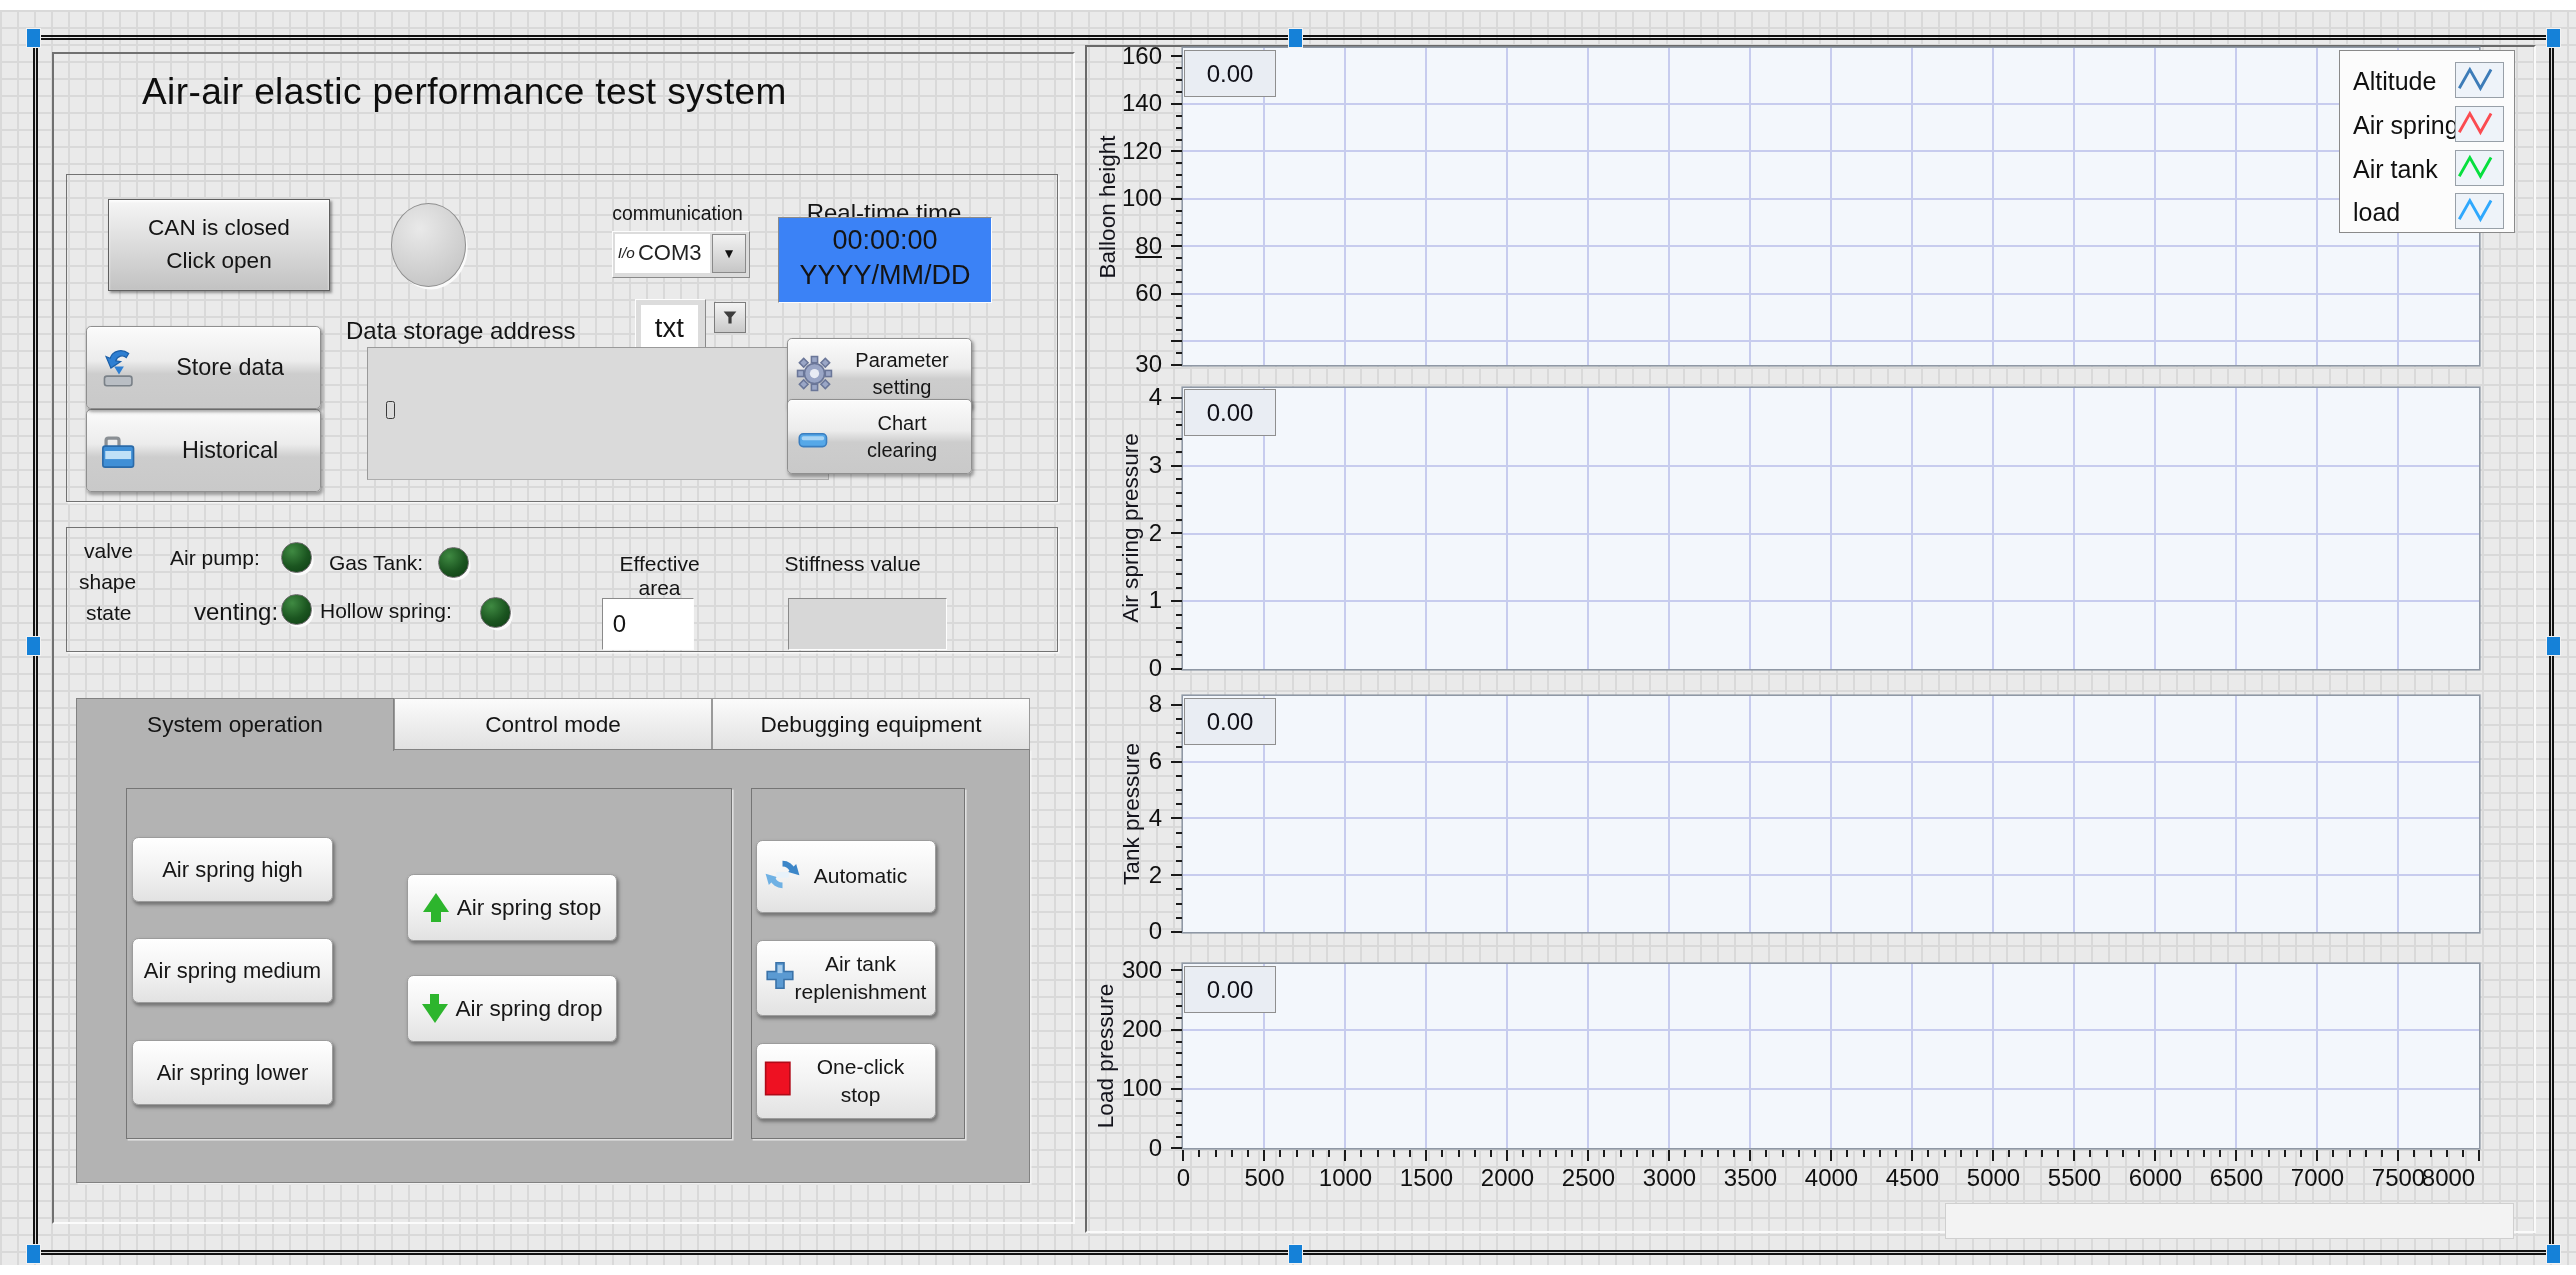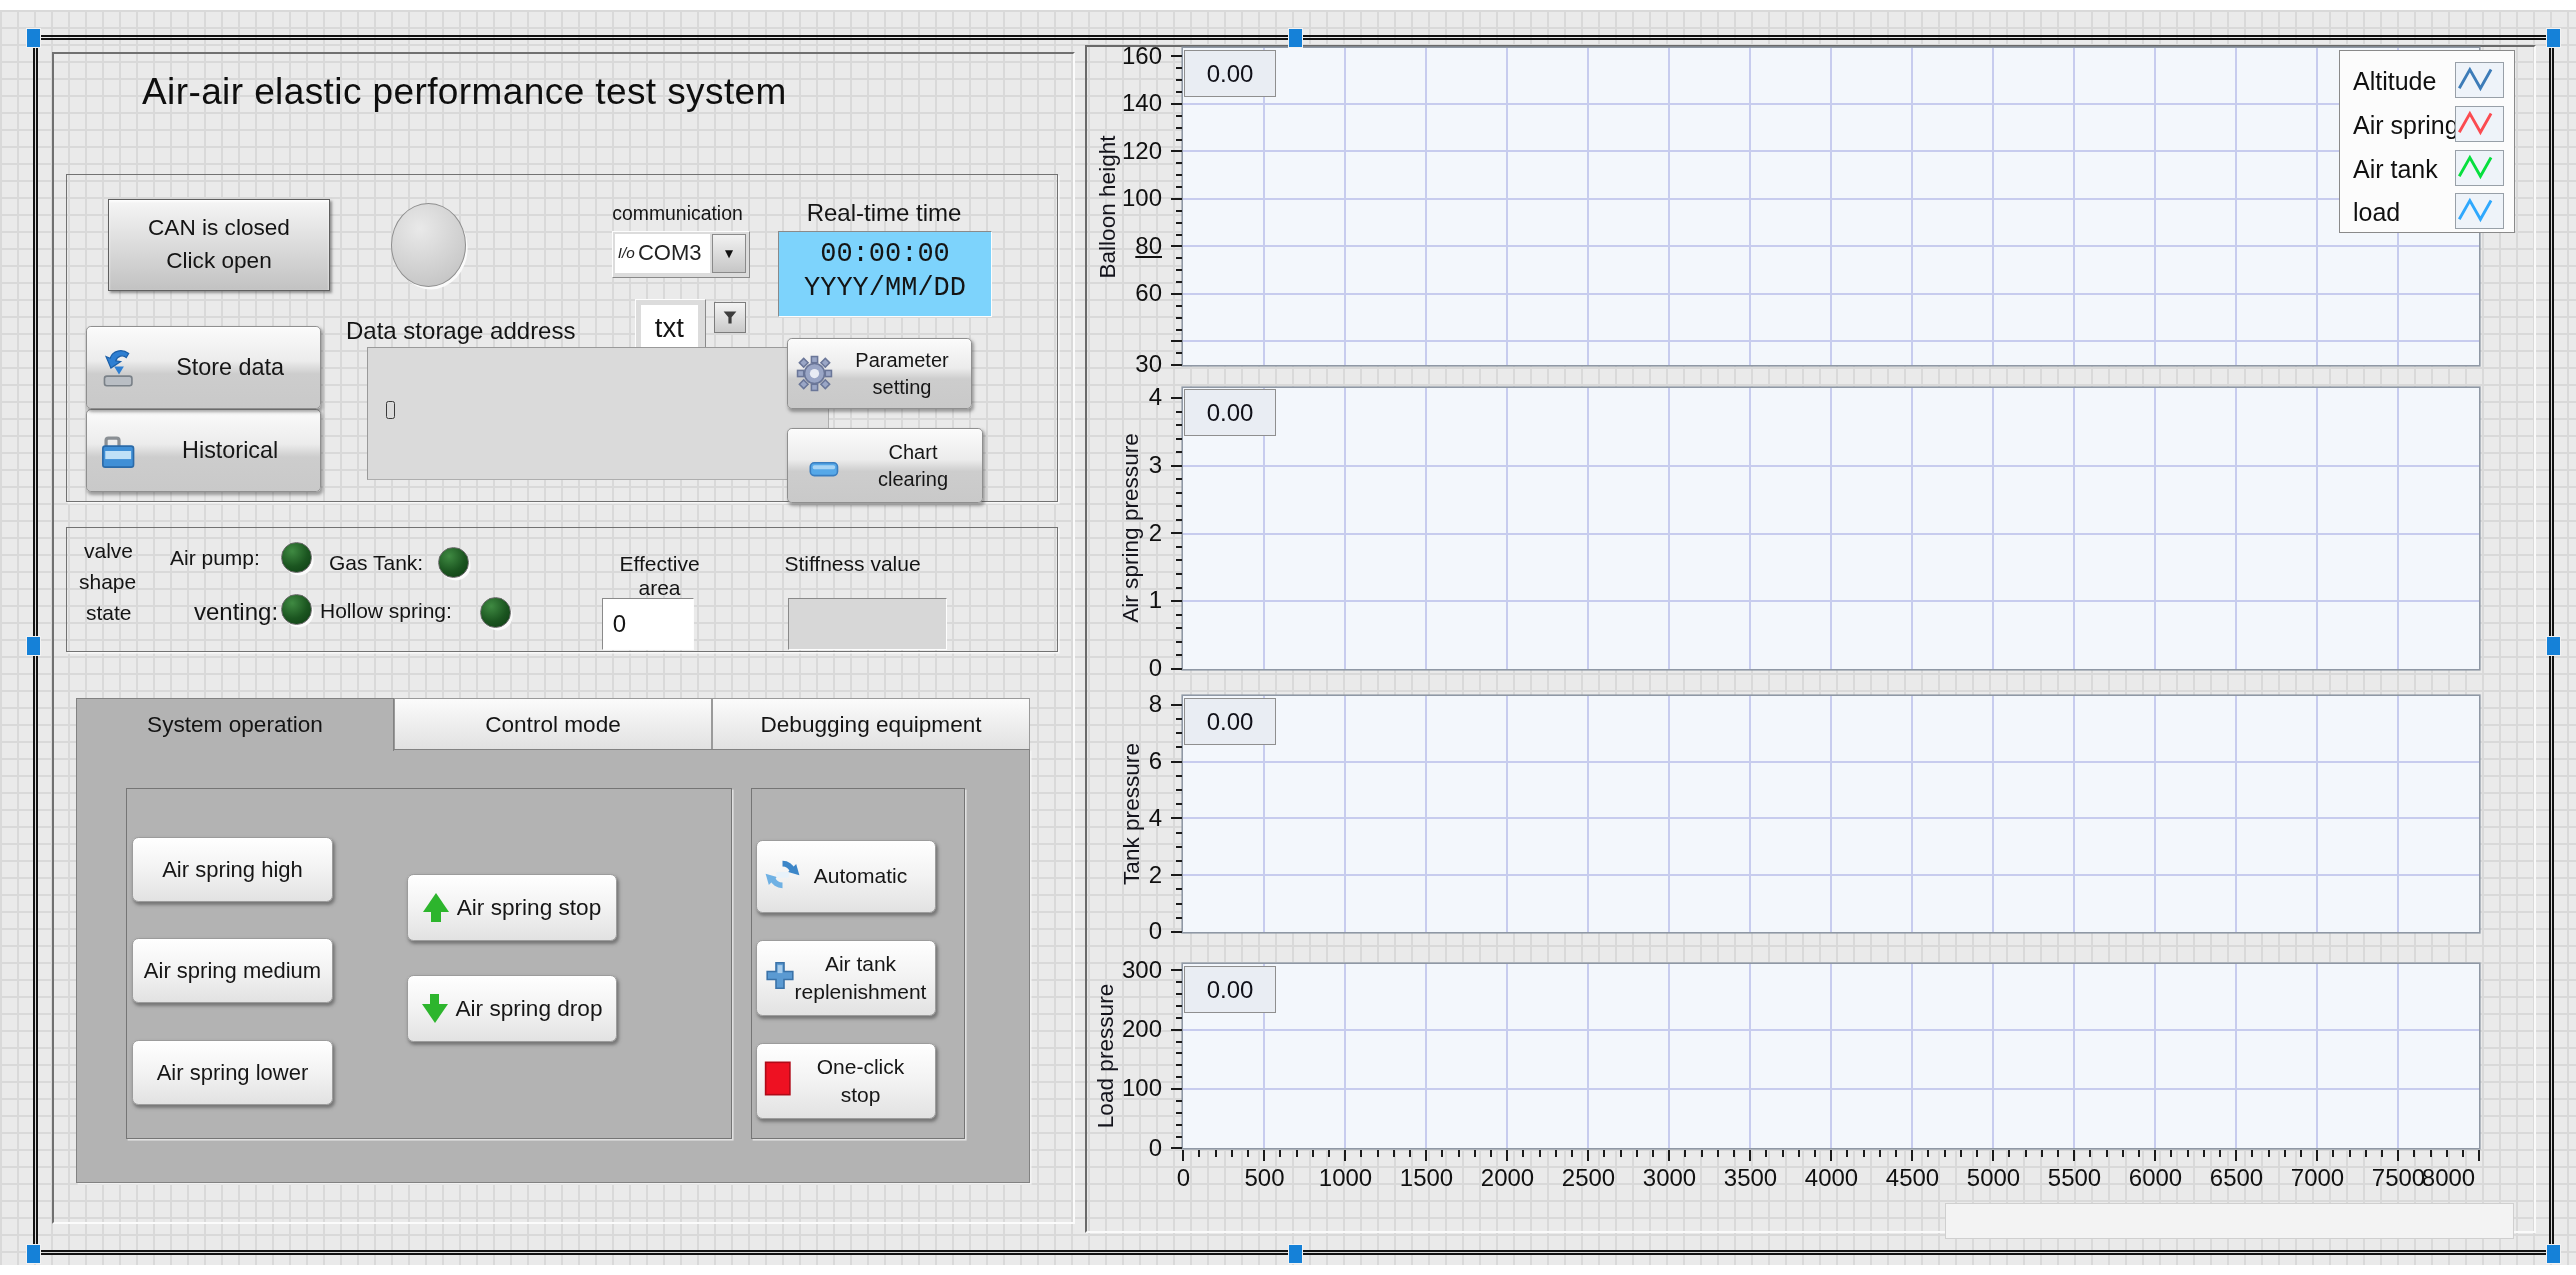--- a/index.html
+++ b/index.html
@@ -96,21 +96,21 @@
     <div class="abs" style="left:1.6px;top:1.6px;width:95px;height:39px;background:#ffffff;display:flex;align-items:center;">
       <span style="font-size:15.3px;font-style:italic;color:#222;padding:0 3.2px 0 3.2px;">I/o</span>
       <span style="font-size:22px;color:#232323;">COM3</span>
     </div>
     <div class="abs" style="left:99px;top:1.6px;width:34px;height:39px;background:linear-gradient(#f2f2f2,#c6c6c6);border:0.8px solid #8a8a8a;box-sizing:border-box;display:flex;align-items:center;justify-content:center;">
       <span style="font-size:13.7px;color:#111;">▼</span>
     </div>
   </div>
 
   <div class="abs lbl" style="left:775px;top:199px;width:218px;text-align:center;font-size:24px;">Real-time time</div>
-  <div class="abs sunken" style="left:778px;top:231px;width:212px;height:84px;background:#7dd3fc;text-align:center;font-size:27px;font-family:Liberation Mono, monospace;">
+  <div class="abs sunken" style="left:778px;top:217px;width:212px;height:84px;background:#3b82f6;text-align:center;font-size:27px;">
     <div style="margin-top:6.5px;">00:00:00</div>
     <div style="margin-top:4.8px;">YYYY/MM/DD</div>
   </div>
 
   <div class="abs lbl" style="left:346px;top:317px;font-size:24px;white-space:nowrap;">Data storage address</div>
 
   <div class="abs raisedbez" style="left:635px;top:299px;width:69px;height:60px;">
     <div class="abs" style="left:4.8px;top:4.8px;width:57px;height:47px;background:#fff;display:flex;align-items:center;justify-content:center;">
       <span style="font-size:27.5px;">txt</span>
     </div>
@@ -159,21 +159,21 @@
         </g>
       </g>
       <circle cx="24" cy="24" r="6" fill="#e8ecf4"></circle>
     </svg>
     <div style="flex:1;text-align:center;font-size:20px;line-height:1.35;">
       <div>Parameter</div>
       <div>setting</div>
     </div>
   </div>
 
-  <div class="abs btn-gray" style="left:787px;top:428px;width:183px;height:73px;padding-left:11px;">
+  <div class="abs btn-gray" style="left:787px;top:399px;width:183px;height:73px;">
     <svg width="37" height="32" viewBox="0 0 46 40" style="margin-left:8px;">
       <rect x="4" y="16" width="34" height="16" rx="5" fill="#56a8e8" stroke="#3a7ec0" stroke-width="2"></rect>
       <rect x="7" y="19" width="28" height="5" rx="2" fill="#a8d4f4"></rect>
     </svg>
     <div style="flex:1;text-align:center;font-size:20px;line-height:1.35;">
       <div>Chart</div>
       <div>clearing</div>
     </div>
   </div>
 

